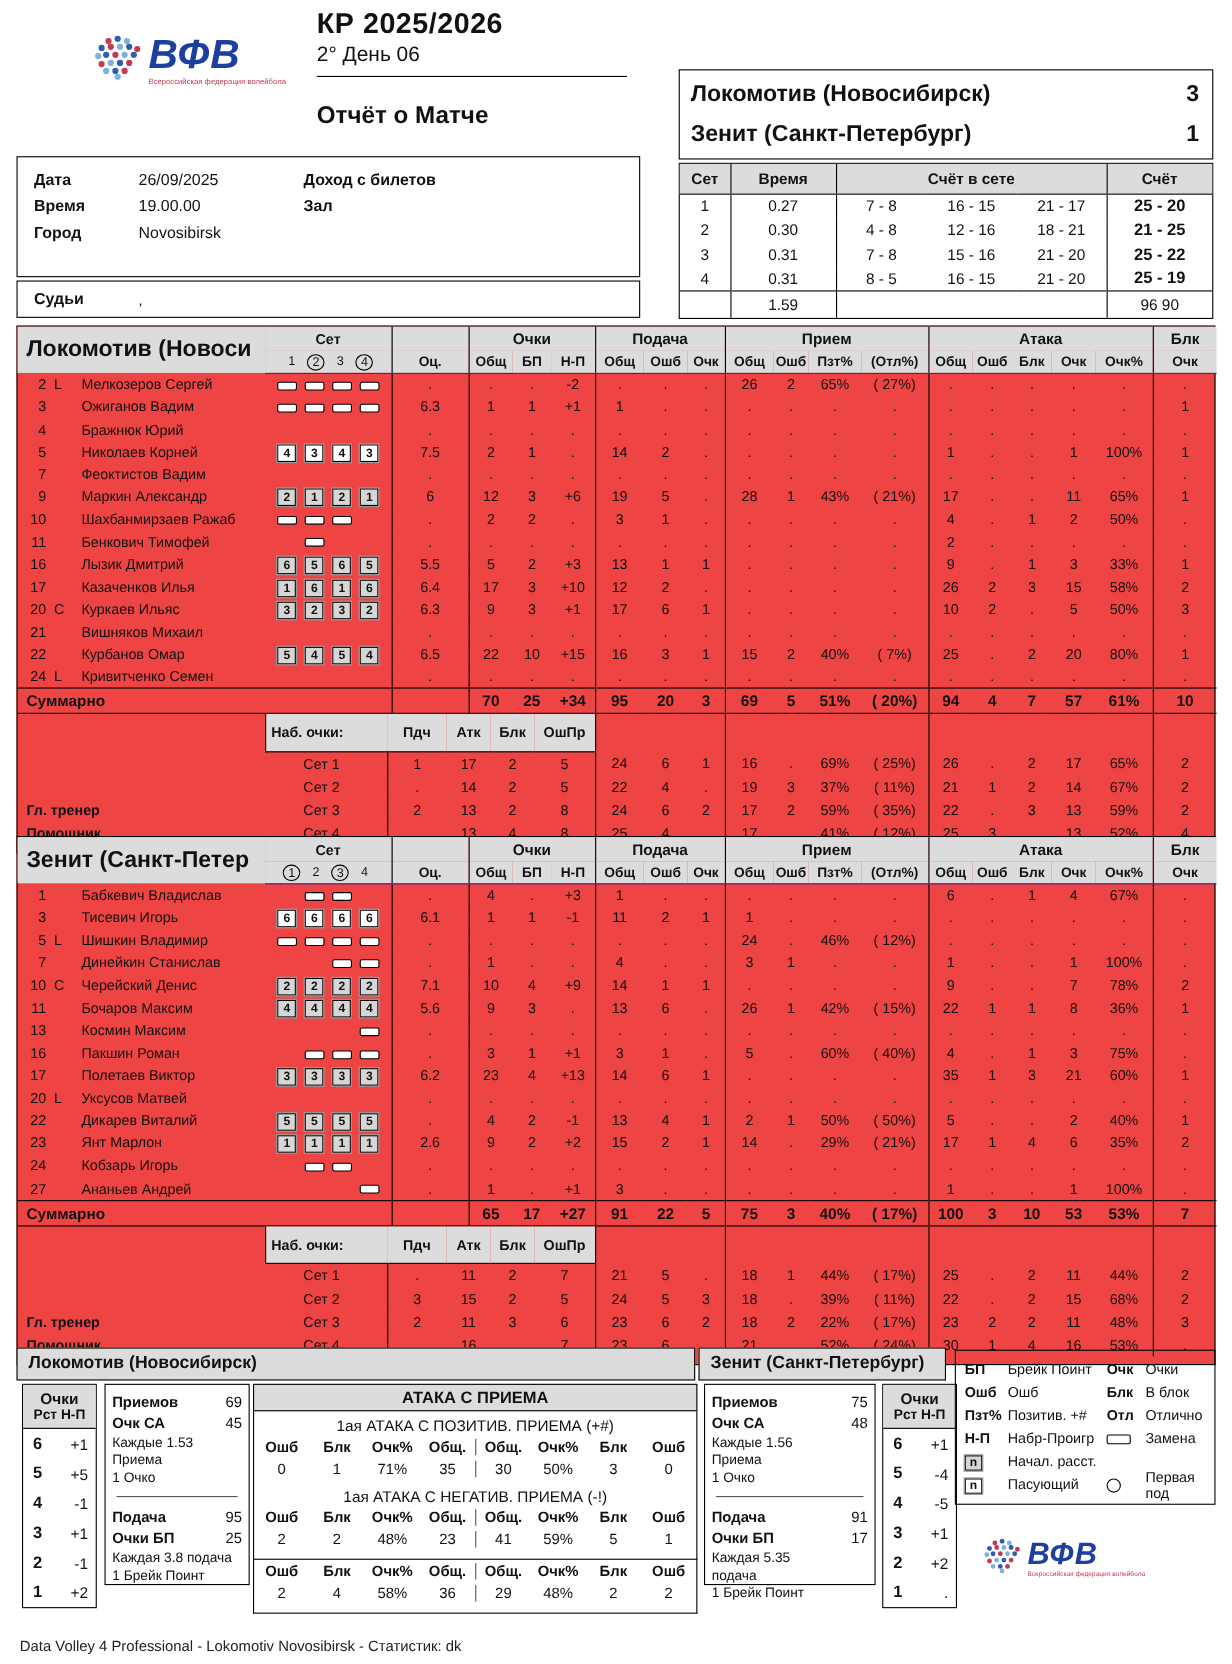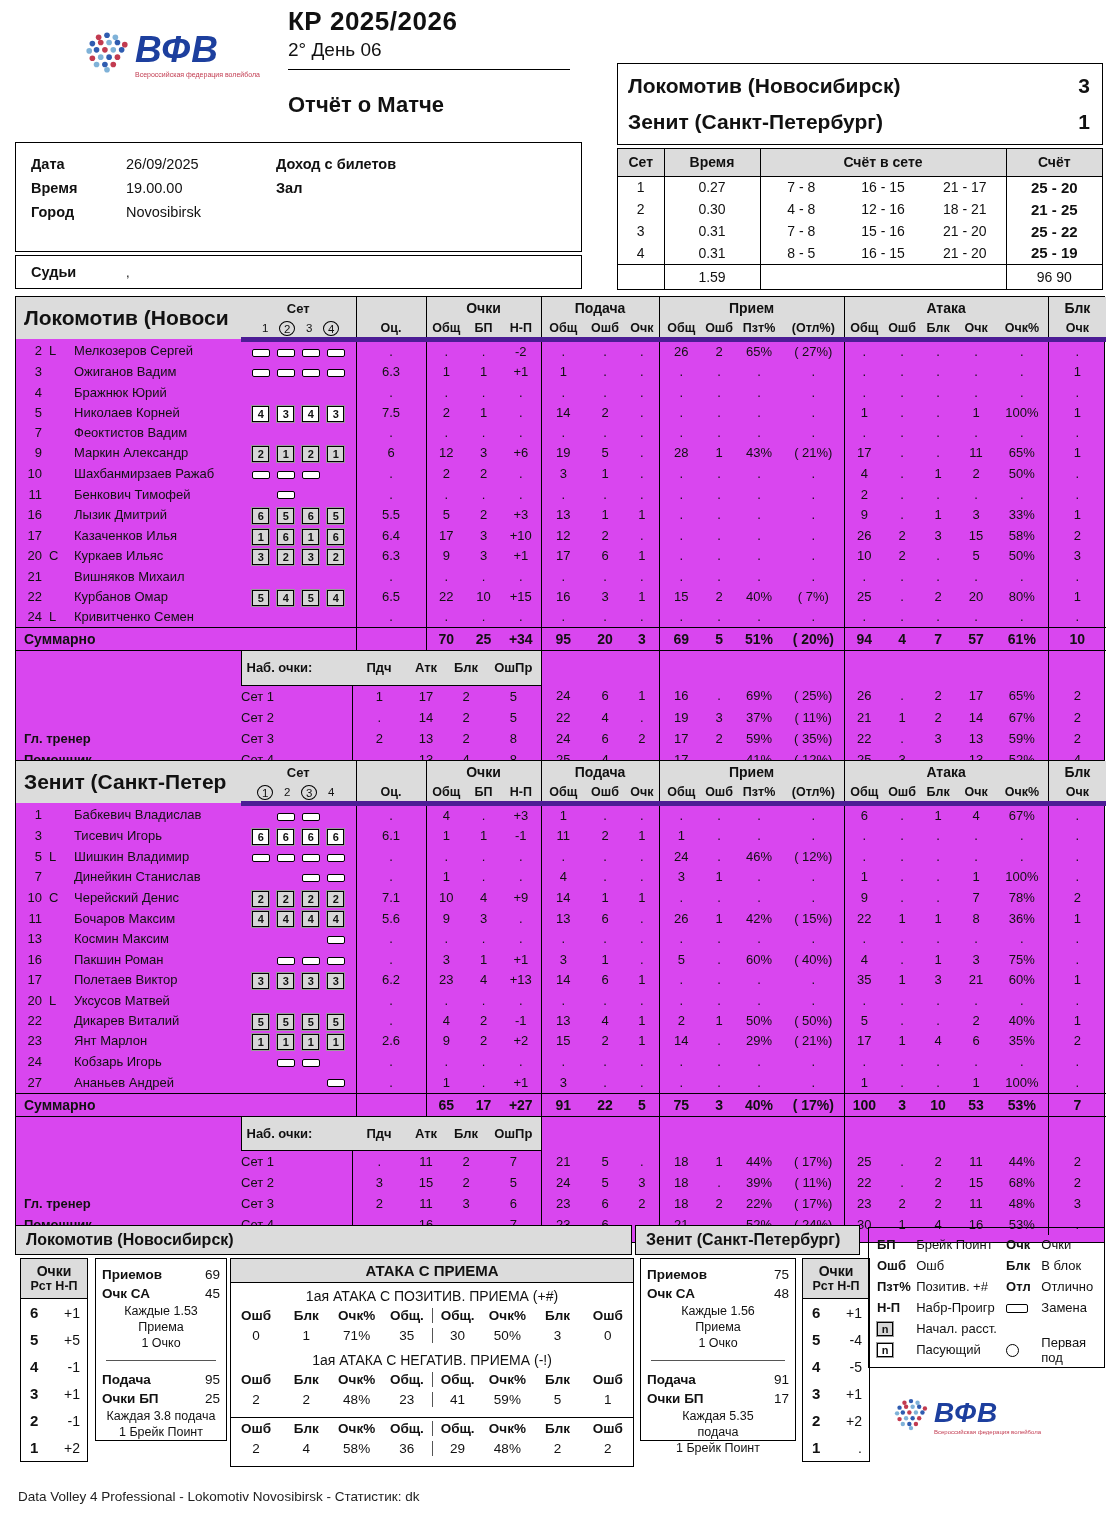--- a/index.html
+++ b/index.html
@@ -43,26 +43,26 @@
   
   #match-info{left:15px;top:142px;width:567px;height:110px;border:1.5px solid #000;padding-top:9px}
   .mi-row{display:flex;height:24px;padding-left:15px;align-items:center}
   .mi-lbl{width:95px;font-weight:bold;font-size:14.5px}
   .mi-val{width:150px;font-size:14.5px}
   .mi-r{font-weight:bold;font-size:14.5px}
   #referee-box{left:15px;top:255px;width:567px;height:34px;border:1.5px solid #000;display:flex;align-items:center;padding-left:15px}
   #referee-box .mi-lbl{width:95px}
 
   
-  .teamwrap{width:1090px;border:1.5px solid #000;background:#d946ef}
+  .teamwrap{width:1090px;border:1.5px solid #000;background:#ef4444}
   #team1{left:15px;top:296px}
   #team2{left:15px;top:760px}
   .mt .hdr th{background:#dcdcdc}
   .mt .r1 th{height:22px}
-  .mt .r2 th{height:20px;border-bottom:5px solid #4c1d95}
+  .mt .r2 th{height:20px;border-bottom:1px solid #4c1d95}
   .tname{text-align:left;font-size:21px;font-weight:bold;padding-left:8px;background:#dcdcdc}
   .setg{font-weight:bold;font-size:13px}
   .grp{font-weight:bold;font-size:14px}
   .sub{font-weight:bold;font-size:12.5px}
   .sn{display:inline-block;width:16px;height:15px;line-height:15px;font-size:11.5px;margin:0 3px;text-align:center;vertical-align:middle}
   .sn.circ{border:1px solid #000;border-radius:50%}
   .prow td{height:20px;font-size:13px;line-height:20px}
   .pnum{text-align:right;padding-right:4px}
   .prole{text-align:left;padding-left:3px;font-size:12px}
   .pname{text-align:left;padding-left:6px;font-size:13.5px}
@@ -73,42 +73,42 @@
   .subbox{display:inline-block;width:18px;height:8px;border:1px solid #000;border-radius:2px;background:#fff;vertical-align:middle}
   .subbox.big{width:22px;height:9px}
   .sumrow td{height:22px;border-top:1px solid #000;border-bottom:1px solid #000;font-size:14px;line-height:22px}
   .sumlabel{text-align:left;font-weight:bold;padding-left:8px}
   .sumrow .b{font-weight:bold}
   .bt td{height:21px;font-size:13px;line-height:21px}
   .bthdr td{height:34px;line-height:20px}
   .nab,.nabh{background:#dcdcdc;font-weight:bold;border-bottom:1px solid #000}
   .nab{text-align:left;padding-left:5px;border-left:1px solid #000}
   .coach{text-align:left;font-weight:bold;font-size:14px;padding-left:8px}
-  .setlbl{text-align:left;padding-right:8px}
+  .setlbl{text-align:center;padding-right:8px}
   .bt{margin-bottom:7px}
 
   
   #bottom{left:15px;top:1225px;width:1090px;height:263px}
   .b-bar{height:30px;background:#dcdcdc;border:1px solid #000;font-size:16px;font-weight:bold;line-height:28px;padding-left:10px}
   #bar1{left:0;top:0;width:617px}
   #bar2{left:620px;top:0;width:225px}
   .bpts{border:1px solid #000;width:68px}
   #pts1{left:5px;top:33px}
   #pts2{left:787px;top:33px}
   .bpts-hdr{background:#dcdcdc;border-bottom:1px solid #000;text-align:center;padding:4px 0 5px}
   .bpts-hdr div:first-child{font-weight:bold;font-size:14px}
   .bpts-hdr div:last-child{font-weight:bold;font-size:12.5px}
   .bpts-row{display:flex;justify-content:space-between;padding:0 7px 0 9px;height:27px;align-items:center;font-size:14px}
   .bpts-row b{font-size:15px}
   .brecv{border:1px solid #000;width:132px;padding:6px 6px 8px}
   #recv1{left:80px;top:33px;height:183px}
   #recv2{left:625px;top:33px;width:156px;height:183px}
   .kv{display:flex;justify-content:space-between;font-size:13.5px;height:19px;align-items:center}
   .kv b{font-size:13.5px}
-  .note{text-align:center;font-size:12.5px;line-height:16px}
+  .note{font-size:12.5px;line-height:16px}
   .brecv hr{border:none;border-top:1px solid #555;margin:9px 4px}
   #attack{left:215px;top:33px;width:404px}
   .atitle{background:#dcdcdc;border:1px solid #000;font-weight:bold;font-size:15px;text-align:center;height:25px;line-height:23px}
   .abox{border:1px solid #000;border-top:none;padding:2px 0 4px}
   .asub{text-align:center;font-size:14px;height:23px;line-height:23px}
   .acols span,.avals span{display:inline-block;width:12.5%;text-align:center}
   .acols{font-weight:bold;font-size:13.5px;height:20px}
   .avals{font-size:13.5px;height:21px}
   .acols span:nth-child(5),.avals span:nth-child(5){border-left:1px solid #555}
   .abox2{border:1px solid #000;border-top:none;padding:3px 0 4px}

